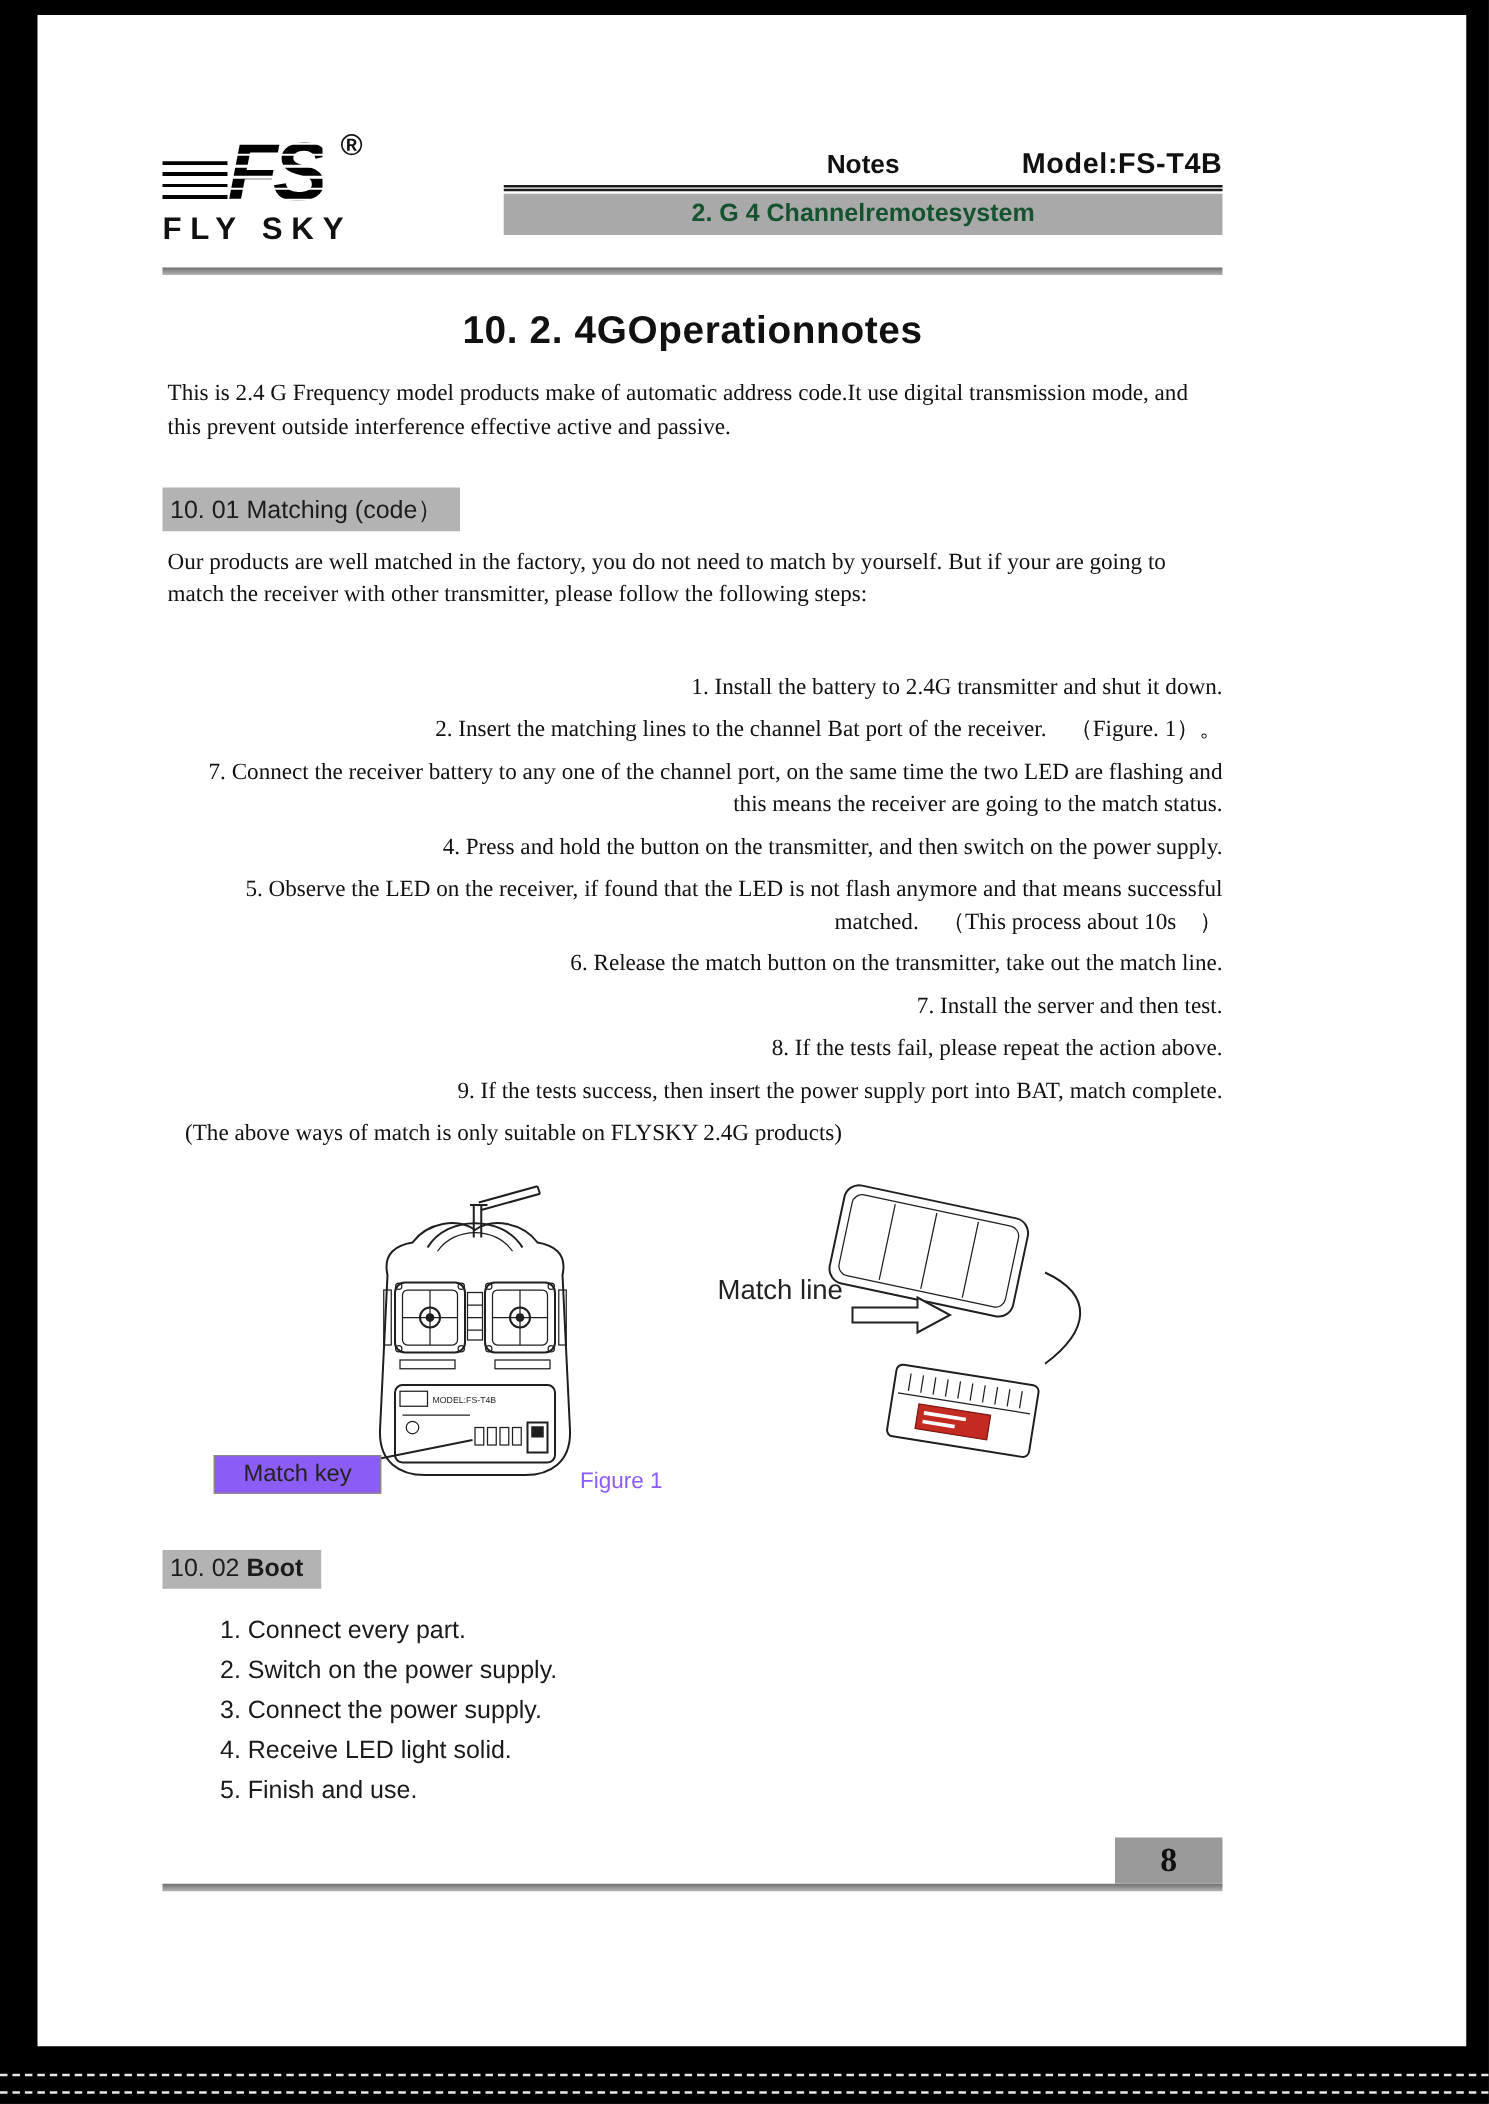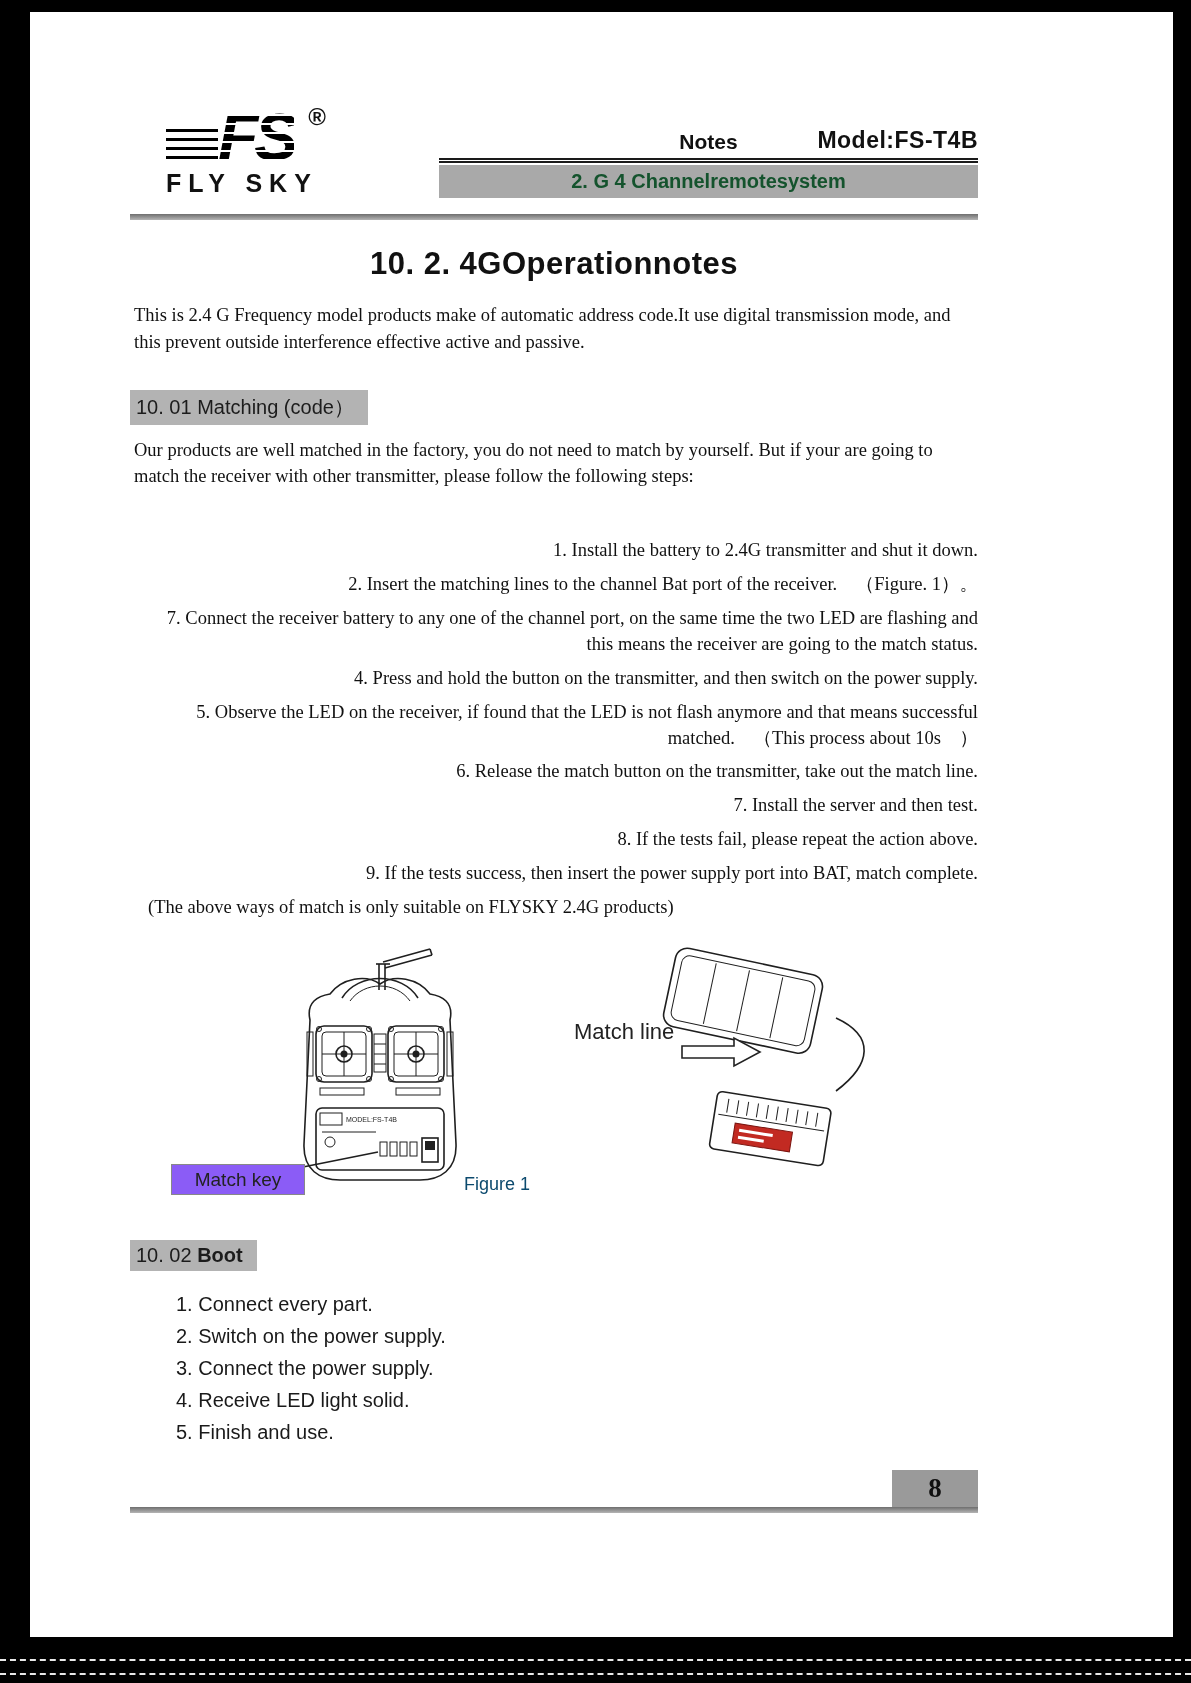--- a/index.html
+++ b/index.html
@@ -2,21 +2,21 @@
 <html><head>
 <meta charset="utf-8">
 <style>
   html,body{margin:0;padding:0;background:#111;}
   .frame{position:relative;width:1191px;height:1683px;background:#000;overflow:hidden;
          font-family:"Liberation Serif",serif;}
   .page{position:absolute;left:30px;top:12px;right:18px;bottom:46px;background:#fff;}
   .content{position:relative;margin-left:100px;width:848px;padding-top:95px;color:#111;}
 
   
-  .header-row{display:flex;align-items:flex-end;margin-left:36px;}
+  .header-row{display:flex;align-items:center;}
   .logo-block{width:245px;position:relative;}
   .logo-top{display:flex;align-items:flex-start;}
   .speed-lines{width:52px;height:34px;margin-top:22px;
     background:repeating-linear-gradient(#000 0 3px,transparent 3px 9px);}
   .logo-fs{font-family:"Liberation Sans",sans-serif;font-weight:900;font-style:italic;
     font-size:66px;line-height:60px;letter-spacing:-4px;
     background:repeating-linear-gradient(180deg,#000 0 7px,#fff 7px 9px);
     -webkit-background-clip:text;background-clip:text;color:transparent;}
   .registered{font-size:24px;font-weight:700;margin-left:14px;margin-top:-4px;
     font-family:"Liberation Sans",sans-serif;}
@@ -51,21 +51,21 @@
 
   
   .figure{position:relative;height:268px;margin-top:28px;}
   .figure svg{position:absolute;left:0;top:0;}
   .match-line-label{position:absolute;left:444px;top:73px;
     font-family:"Liberation Sans",sans-serif;font-size:22px;color:#222;}
   .match-key-box{position:absolute;left:41px;top:218px;width:132px;height:29px;
     border:1.5px solid #888;display:flex;align-items:center;justify-content:center;
     font-family:"Liberation Sans",sans-serif;font-size:19px;color:#222;background:#8b5cf6;}
   .figure-caption{position:absolute;left:334px;top:228px;
-    font-family:"Liberation Sans",sans-serif;font-size:18px;color:#0c4a6e;}
+    font-family:"Liberation Sans",sans-serif;font-size:18px;color:#8b5cf6;}
 
   .boot-list{list-style:none;margin:10px 0 0 46px;padding:0;
     font-family:"Liberation Sans",sans-serif;font-size:20px;color:#1a1a1a;}
   .boot-list li{margin-bottom:9px;}
 
   .page-number-row{display:flex;justify-content:flex-end;margin-top:26px;}
   .page-number-box{width:86px;height:37px;background:#9a9a9a;display:flex;
     align-items:center;justify-content:center;font-weight:700;font-size:27px;color:#101010;}
 
   .bottom-dash{position:absolute;left:0;right:0;border-top:2px dashed #e8e8e8;}

